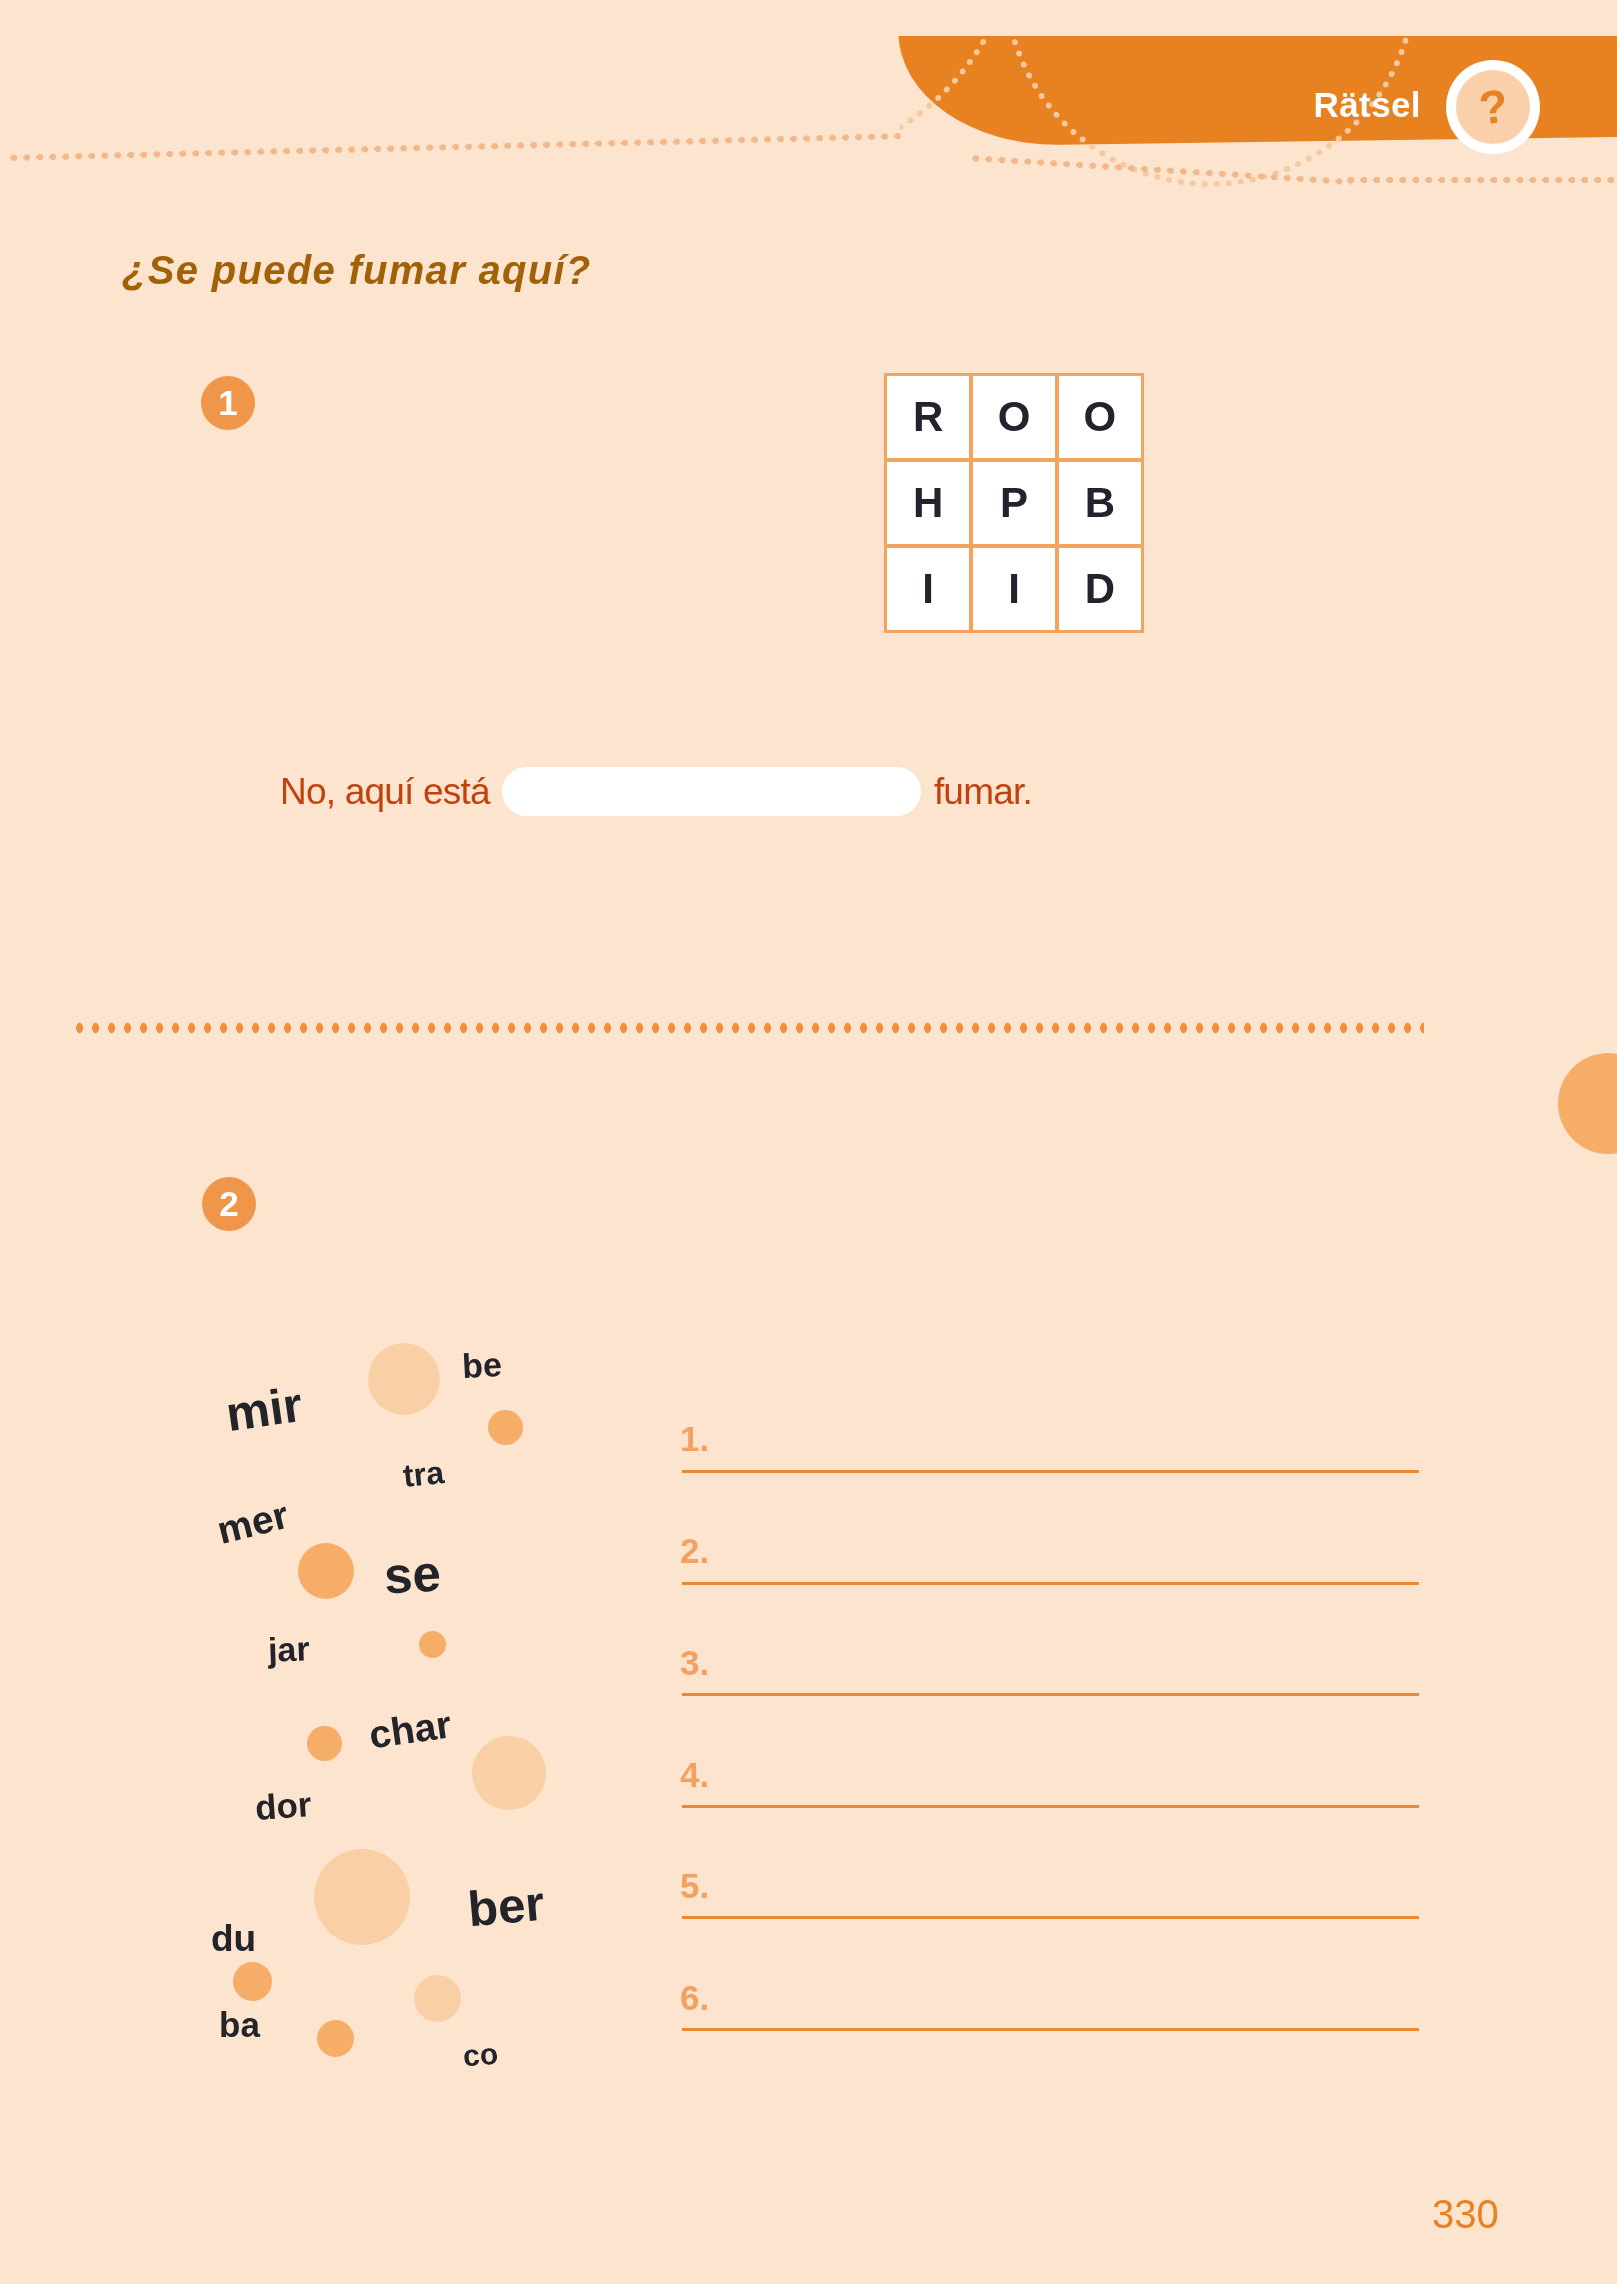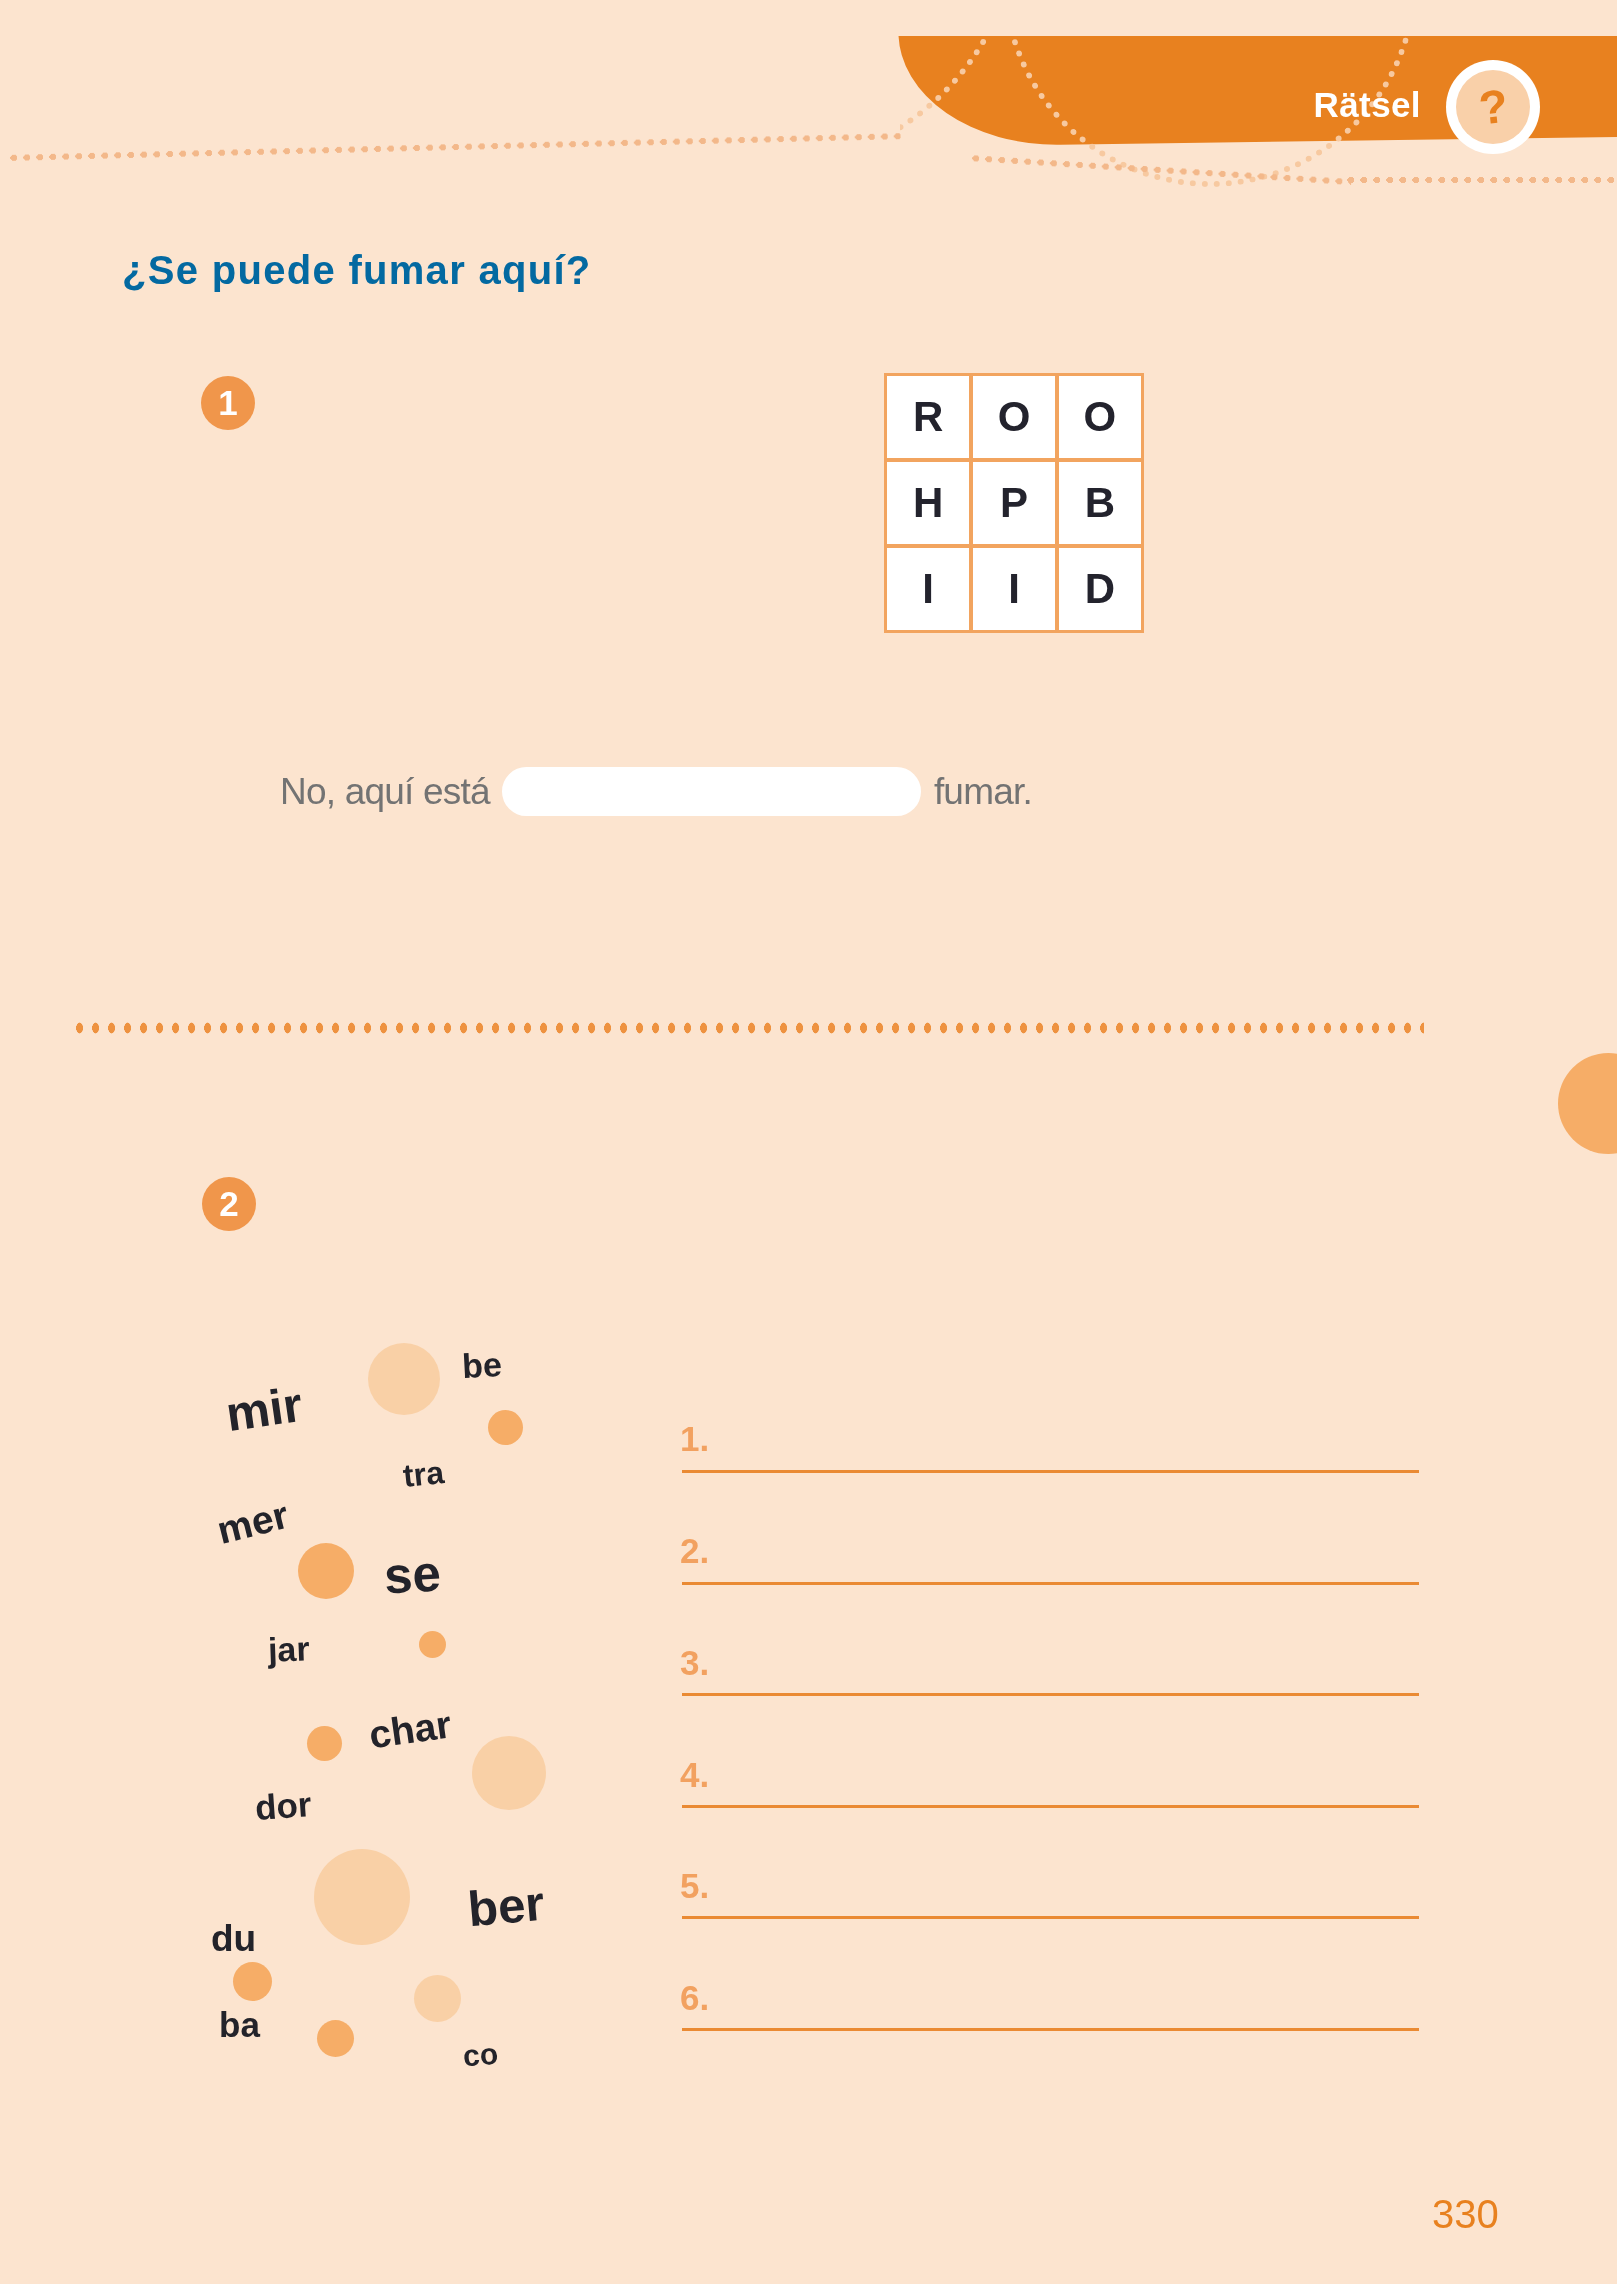--- a/index.html
+++ b/index.html
@@ -27,38 +27,38 @@
     background-image:radial-gradient(circle 3.4px at 6.7px 4.2px,#f3b88a 97%,transparent 100%);
     background-size:13px 8.4px;}
   #dotline-a{left:6.7px;top:118px;width:894px;transform:rotate(-1.4deg);transform-origin:0 50%;}
   #dotline-b1{left:969px;top:118px;width:383px;transform:rotate(3.6deg);transform-origin:0 50%;}
   #dotline-b2{left:1344px;top:140px;width:278px;}
   #divider{position:absolute;left:72px;top:986px;width:1352px;height:11.8px;background-repeat:repeat-x;
     background-image:radial-gradient(ellipse 3.4px 5.5px at 7.6px 5.9px,#ee9240 97%,transparent 100%);
     background-size:16px 11.8px;}
 
   
-  .sec-title{position:absolute;color:#0369a1;font-size:40px;font-weight:bold;letter-spacing:1.3px;white-space:nowrap;}
+  .sec-title{position:absolute;color:#a16207;font-size:40px;font-weight:bold;letter-spacing:1.3px;white-space:nowrap;font-style:italic;}
   #title-1{left:122px;top:212px;}
   #title-2{left:122px;top:1022px;}
   .num-circle{position:absolute;width:54px;height:54px;border-radius:50%;background:#f0964b;
     display:flex;align-items:center;justify-content:center;color:#ffffff;font-size:35px;font-weight:bold;}
   #ex1-circle{left:201px;top:340px;}
   #ex2-circle{left:202px;top:1141px;}
 
   
   #letter-grid{position:absolute;left:884px;top:337px;width:254px;height:254px;
     background:#f2a45f;border:3.4px solid #f2a45f;display:grid;
     grid-template-columns:repeat(3,1fr);grid-template-rows:repeat(3,1fr);gap:3.4px;}
   .grid-cell{background:#ffffff;display:flex;align-items:center;justify-content:center;
     color:#23232d;font-size:42px;font-weight:bold;}
 
   
   #sentence{position:absolute;left:280px;top:731px;display:flex;align-items:center;
-    color:#737373;font-size:37px;letter-spacing:-0.8px;}
+    color:#c2410c;font-size:37px;letter-spacing:-0.8px;}
   #blank-field{width:419px;height:49px;background:#ffffff;border-radius:24.4px;margin:0 12.6px;}
 
   
   .circ{position:absolute;border-radius:50%;}
   .c-light{background:#f9d0a6;}
   .c-med{background:#f6ad67;}
   #c1{left:368px;top:1307px;width:72px;height:72px;}
   #c2{left:488px;top:1374px;width:35px;height:35px;}
   #c3{left:298px;top:1507px;width:56px;height:56px;}
   #c4{left:419px;top:1595px;width:27px;height:27px;}

